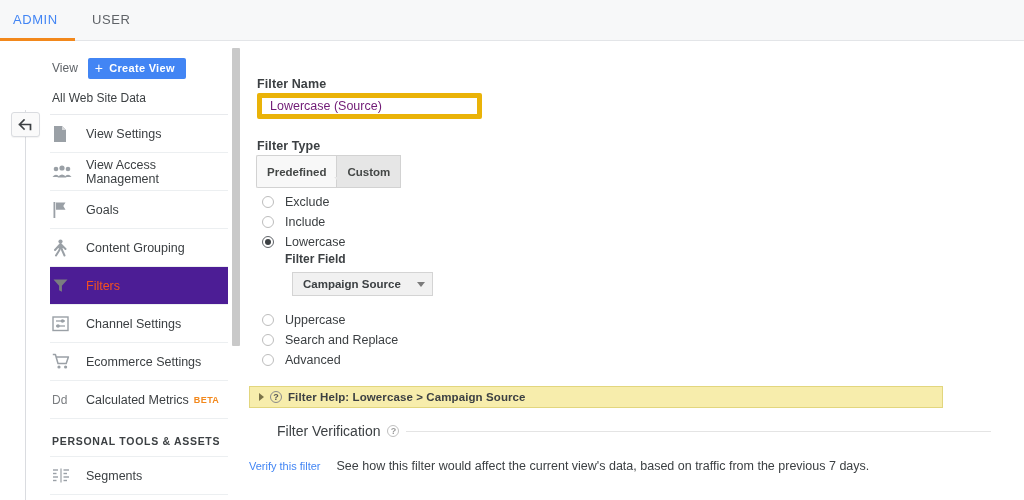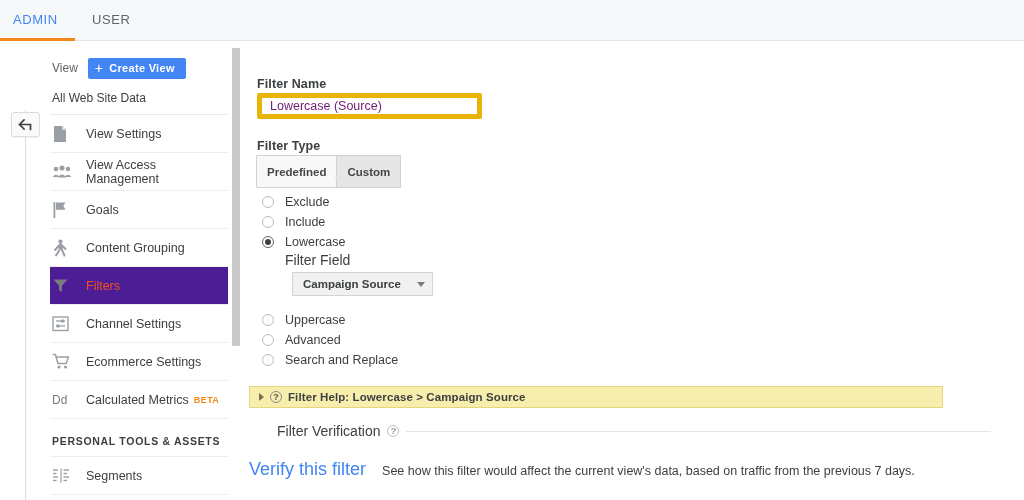--- a/index.html
+++ b/index.html
@@ -178,21 +178,21 @@
     display: flex; align-items: center; justify-content: center;
   }
   .radio.checked { border-color: #5f6368; }
   .radio.checked::after {
     content: ""; width: 6px; height: 6px;
     border-radius: 50%; background: #3c4043;
   }
   .radio-label { font-size: 12.5px; color: #3c4043; }
 
   .sub-label {
-    font-size: 14px; font-weight: normal; color: #3c4043;
+    font-size: 12px; font-weight: bold; color: #3c4043;
     margin-left: 36px;
   }
   .dropdown {
     margin-left: 43px; margin-top: 7px;
     height: 24px; min-width: 103px;
     background: #f1f1f1;
     border: 1px solid #d4d4d4;
     border-radius: 0;
     display: inline-flex; align-items: center;
     padding: 0 7px 0 10px;
@@ -236,21 +236,21 @@
 
   .verify-head {
     display: flex; align-items: center; gap: 7px;
     width: 714px;
   }
   .verify-title { font-size: 14px; color: #3c4043; }
   .qmark.light { border-color: #c0c0c0; color: #9a9a9a; }
   .hr-flex { flex: 1; height: 1px; background: #e4e4e4; }
   .verify-row { display: flex; align-items: baseline; gap: 16px; margin-top: 14px; }
   .verify-link {
-    font-size: 18px; color: #4285f4; cursor: pointer; text-decoration: none;
+    font-size: 11px; color: #4285f4; cursor: pointer; text-decoration: none;
   }
   .verify-desc { font-size: 12.5px; color: #3c4043; }
 </style>
 </head>
 <body>
 
 <div class="topbar">
   <div class="tabs">
     <div class="tab active" id="tab-admin">ADMIN</div>
     <div class="tab" id="tab-user">USER</div>
@@ -428,25 +428,25 @@
     </div>
   </div>
 
   <div style="position:absolute; left:0px; top:265px;">
     <div class="radio-row">
       <span class="radio"></span>
       <span class="radio-label">Uppercase</span>
     </div>
     <div class="radio-row">
       <span class="radio"></span>
+      <span class="radio-label">Search and Replace</span>
+    </div>
+    <div class="radio-row">
+      <span class="radio"></span>
       <span class="radio-label">Advanced</span>
-    </div>
-    <div class="radio-row">
-      <span class="radio"></span>
-      <span class="radio-label">Search and Replace</span>
     </div>
   </div>
 
   <div class="help-bar" style="position:absolute; left:0px; top:341px;">
     <span class="help-tri"></span>
     <span class="qmark">?</span>
     <span class="help-text">Filter Help: Lowercase  &gt;  Campaign Source</span>
   </div>
 
   <div class="verify-head" style="position:absolute; left:0px; top:378px;margin-left:28px;">

